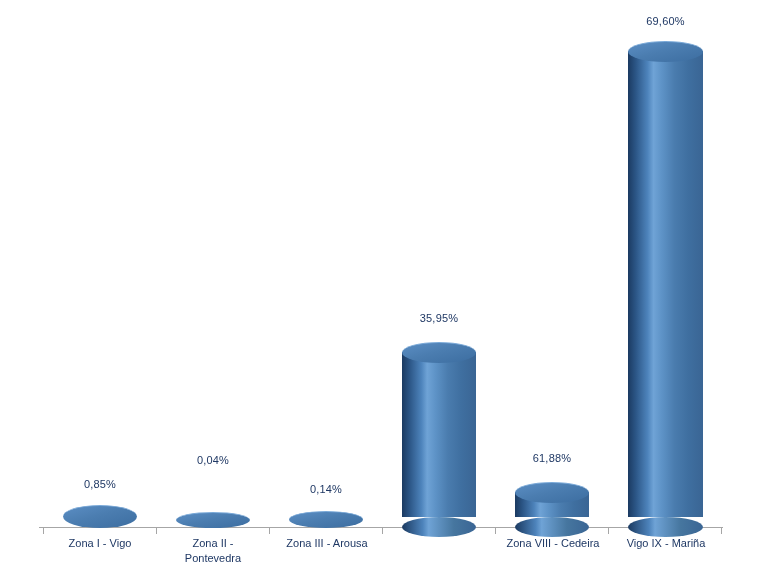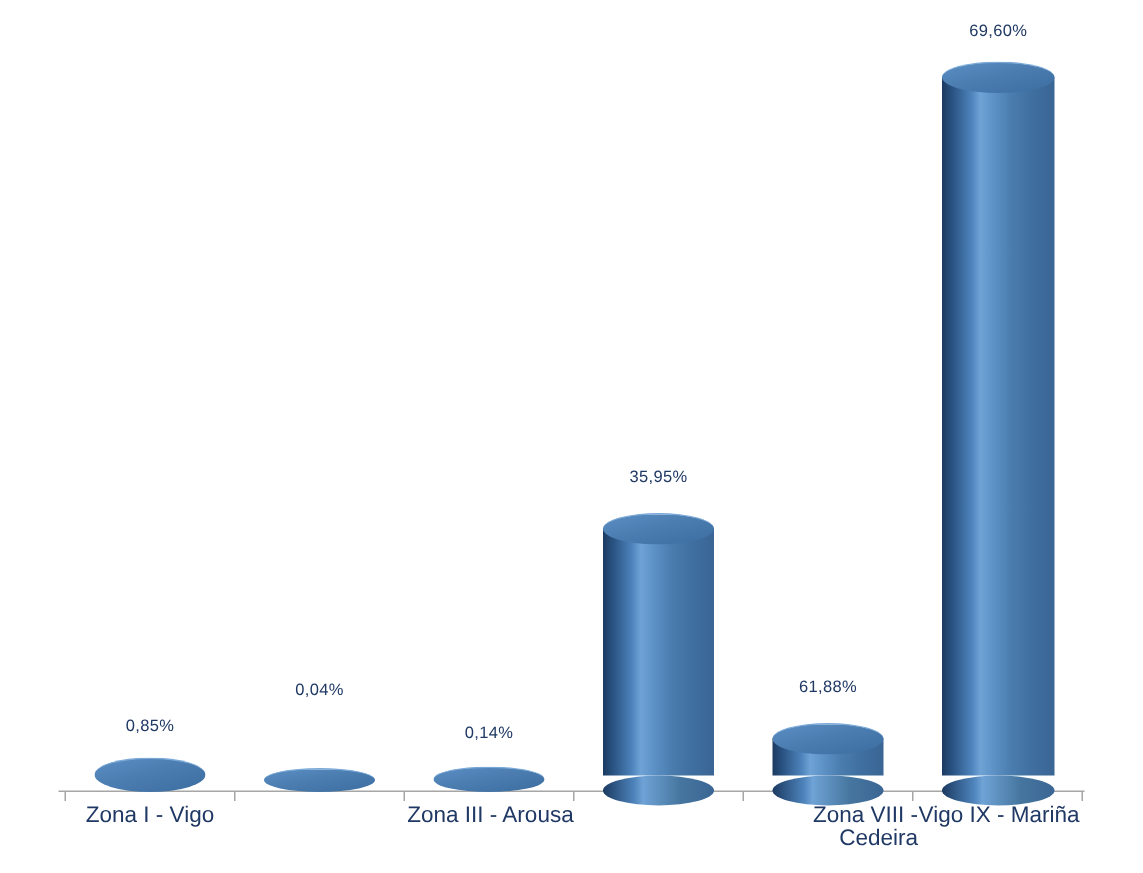--- a/index.html
+++ b/index.html
@@ -92,21 +92,21 @@
     color: #1f3864;
     font-size: 11px;
     font-family: "Liberation Sans", sans-serif;
     white-space: nowrap;
     letter-spacing: 0.2px;
   }
   .cat-label {
     position: absolute;
     text-align: center;
     color: #1f3864;
-    font-size: 15px;
+    font-size: 11px;
     line-height: 15px;
     font-family: "Liberation Sans", sans-serif;
   }
 </style>
 </head>
 <body>
 
 <div id="chart-root">
   <div class="plot-area">
 
@@ -133,20 +133,24 @@
     </div>
 
     <div class="bar flat" style="left:176px; width:74px; height:15px;">
       <div class="cyl">
 
         <div class="cyl-top" style="top:0px; height:15px;"></div>
 
       </div>
     </div>
     <div class="data-label" style="left:176px; width:74px; top:454px;">0,04%</div>
+    <div class="cat-label" style="left:163px; width:100px; top:536px;">
+      <div>Zona II -</div>
+      <div>Pontevedra</div>
+    </div>
 
     <div class="bar flat" style="left:289px; width:74px; height:16px;">
       <div class="cyl">
 
         <div class="cyl-top" style="top:0px; height:16px;"></div>
 
       </div>
     </div>
     <div class="data-label" style="left:289px; width:74px; top:483px;">0,14%</div>
     <div class="cat-label" style="left:268px; width:118px; top:536px;">
@@ -163,21 +167,21 @@
     <div class="data-label" style="left:402px; width:74px; top:312px;">35,95%</div>
 
     <div class="bar" style="left:515px; width:74px; height:45px;">
       <div class="cyl">
         <div class="cyl-body" style="top:10px; bottom:10px;"></div>
         <div class="cyl-top" style="top:0px; height:20px;"></div>
         <div class="cyl-bottom" style="bottom:-10px; height:20px;"></div>
       </div>
     </div>
     <div class="data-label" style="left:515px; width:74px; top:452px;">61,88%</div>
-    <div class="cat-label" style="left:494px; width:118px; top:536px;text-align:right;">
+    <div class="cat-label" style="left:494px; width:118px; top:536px;">
       <div>Zona VIII - Cedeira</div>
     </div>
 
     <div class="bar" style="left:628px; width:75px; height:486px;">
       <div class="cyl">
         <div class="cyl-body" style="top:10px; bottom:10px;"></div>
         <div class="cyl-top" style="top:0px; height:20px;"></div>
         <div class="cyl-bottom" style="bottom:-10px; height:20px;"></div>
       </div>
     </div>

